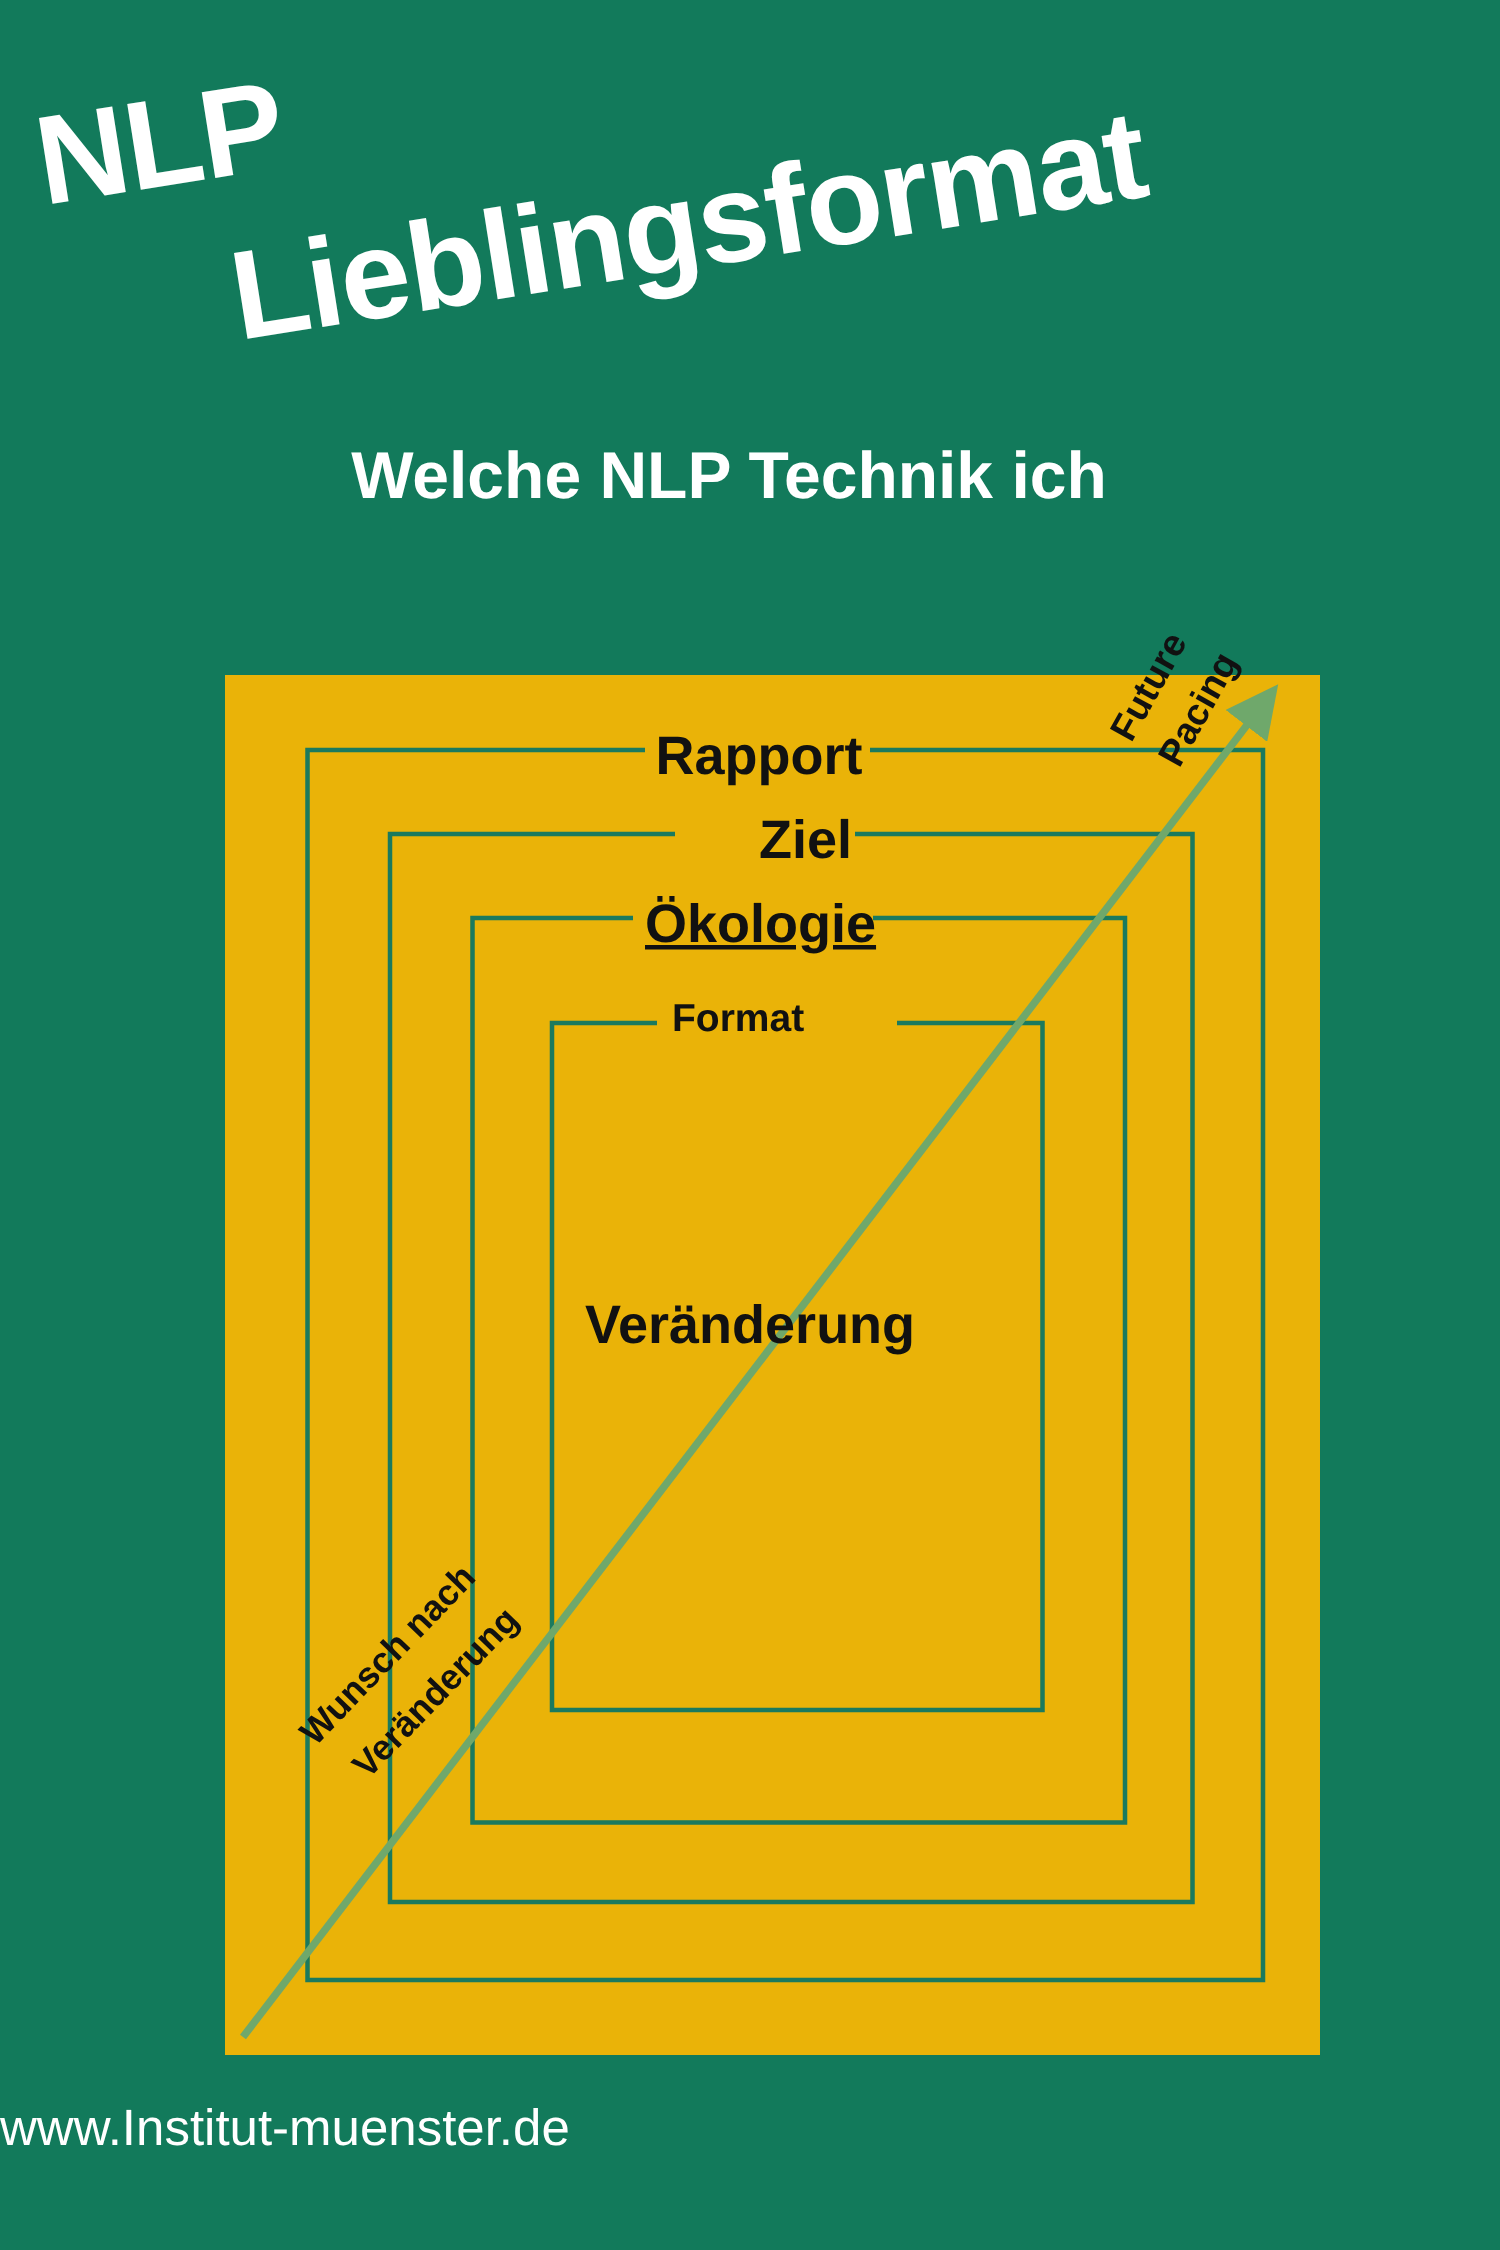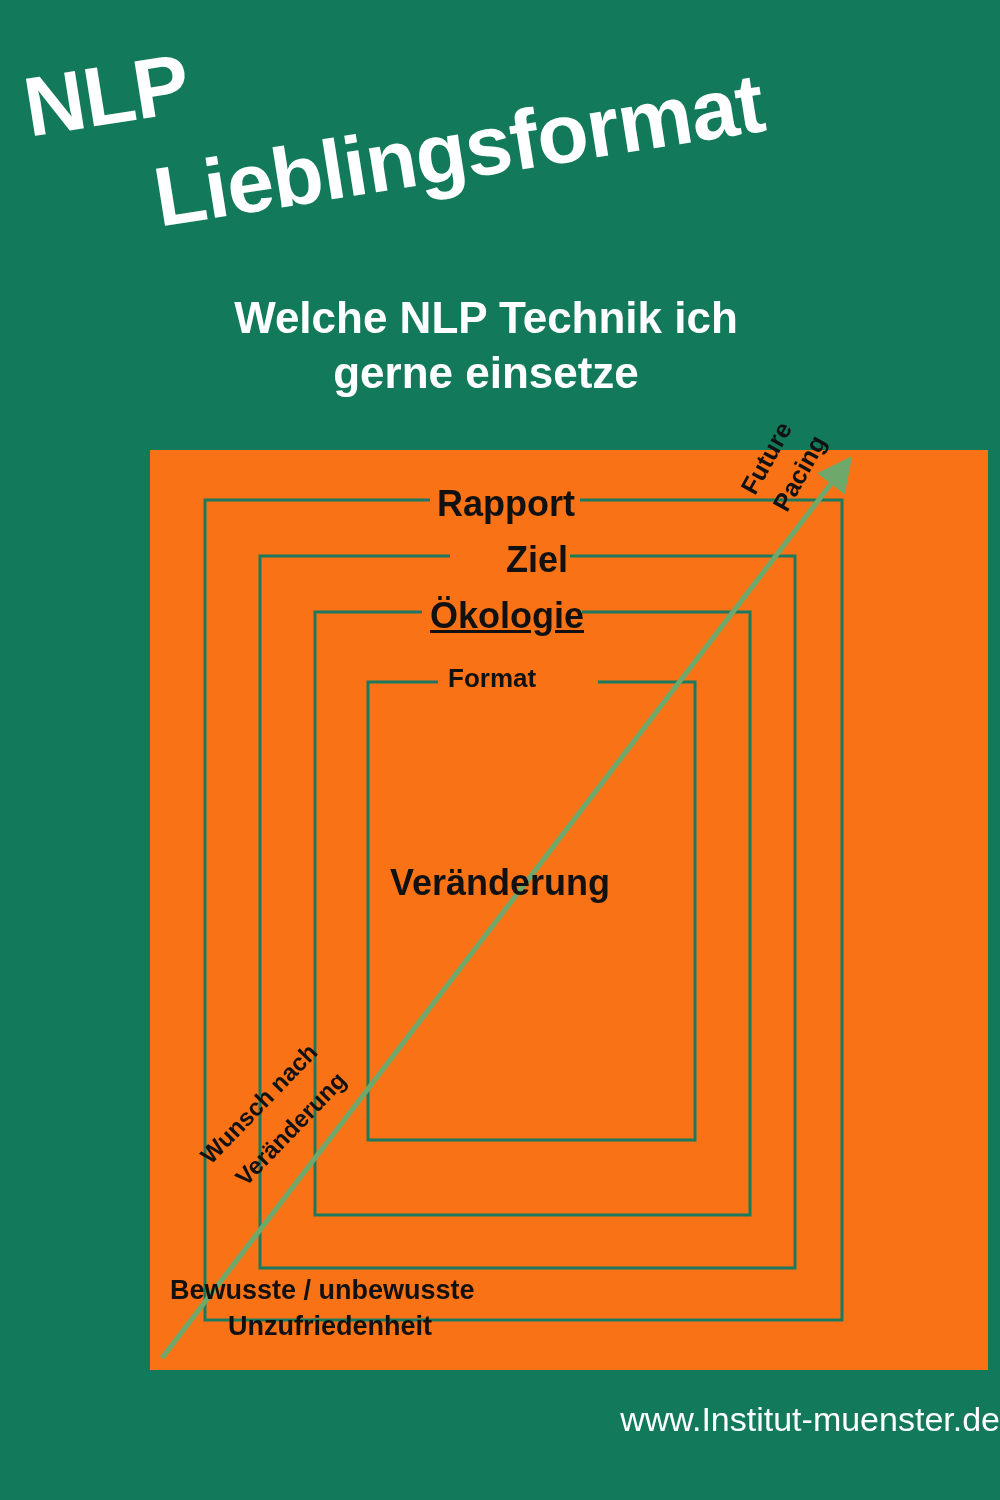--- a/index.html
+++ b/index.html
@@ -56,23 +56,23 @@
     font-size: 44px;
     font-weight: bold;
     line-height: 1.25;
   }
 
   
   .card {
     position: absolute;
     left: 150px;
     top: 450px;
-    width: 838px;
+    width: 730px;
     height: 920px;
-    background: #f97316;
+    background: #eab308;
   }
   .diagram {
     position: absolute;
     left: 0;
     top: 0;
     width: 730px;
     height: 920px;
   }
 
   .lbl {
@@ -110,36 +110,35 @@
   .lbl-pacing  { left: 617px; top: 52px;  transform: rotate(-61deg); transform-origin: left top; }
   .lbl-wunsch  { left: 45px;  top: 700px; transform: rotate(-46deg); transform-origin: left top; font-size: 24px;}
   .lbl-wunsch2 { left: 80px;  top: 722px; transform: rotate(-46deg); transform-origin: left top; font-size: 24px;}
 
   
   .footer {
     position: absolute;
     top: 1400px;
     left: 0;
     width: 1000px;
-    text-align: right;
+    text-align: left;
     color: #ffffff;
     font-size: 34px;
   }
 </style>
 </head>
 <body>
 
 <div class="headline">
   <div class="line1">NLP</div>
   <div class="line2">Lieblingsformat</div>
 </div>
 
 <div class="subtitle">
   <div>Welche NLP Technik ich</div>
-  <div>gerne einsetze</div>
 </div>
 
 <div class="card">
 
   <svg class="diagram" viewBox="0 0 730 920">
     <defs>
       <marker id="arrowhead" markerWidth="7" markerHeight="7" refX="3" refY="3.5" orient="auto">
         <polygon points="0 0, 7 3.5, 0 7" fill="#6FA86B"></polygon>
       </marker>
     </defs>
@@ -162,24 +161,20 @@
 
     <line x1="12" y1="908" x2="690" y2="22" stroke="#6FA86B" stroke-width="5" marker-end="url(#arrowhead)"></line>
   </svg>
 
   <div class="lbl lbl-rapport">Rapport</div>
   <div class="lbl lbl-ziel">Ziel</div>
   <div class="lbl lbl-oekologie">Ökologie</div>
   <div class="lbl lbl-format">Format</div>
   <div class="lbl lbl-veraend">Veränderung</div>
 
-  <div class="lbl-bottom">
-    <span>Bewusste / unbewusste</span>
-    <span class="l2">Unzufriedenheit</span>
-  </div>
 
   <div class="rot-label lbl-future">Future</div>
   <div class="rot-label lbl-pacing">Pacing</div>
   <div class="rot-label lbl-wunsch">Wunsch nach</div>
   <div class="rot-label lbl-wunsch2">Veränderung</div>
 </div>
 
 <div class="footer">www.Institut-muenster.de</div>
 
 </body></html>

